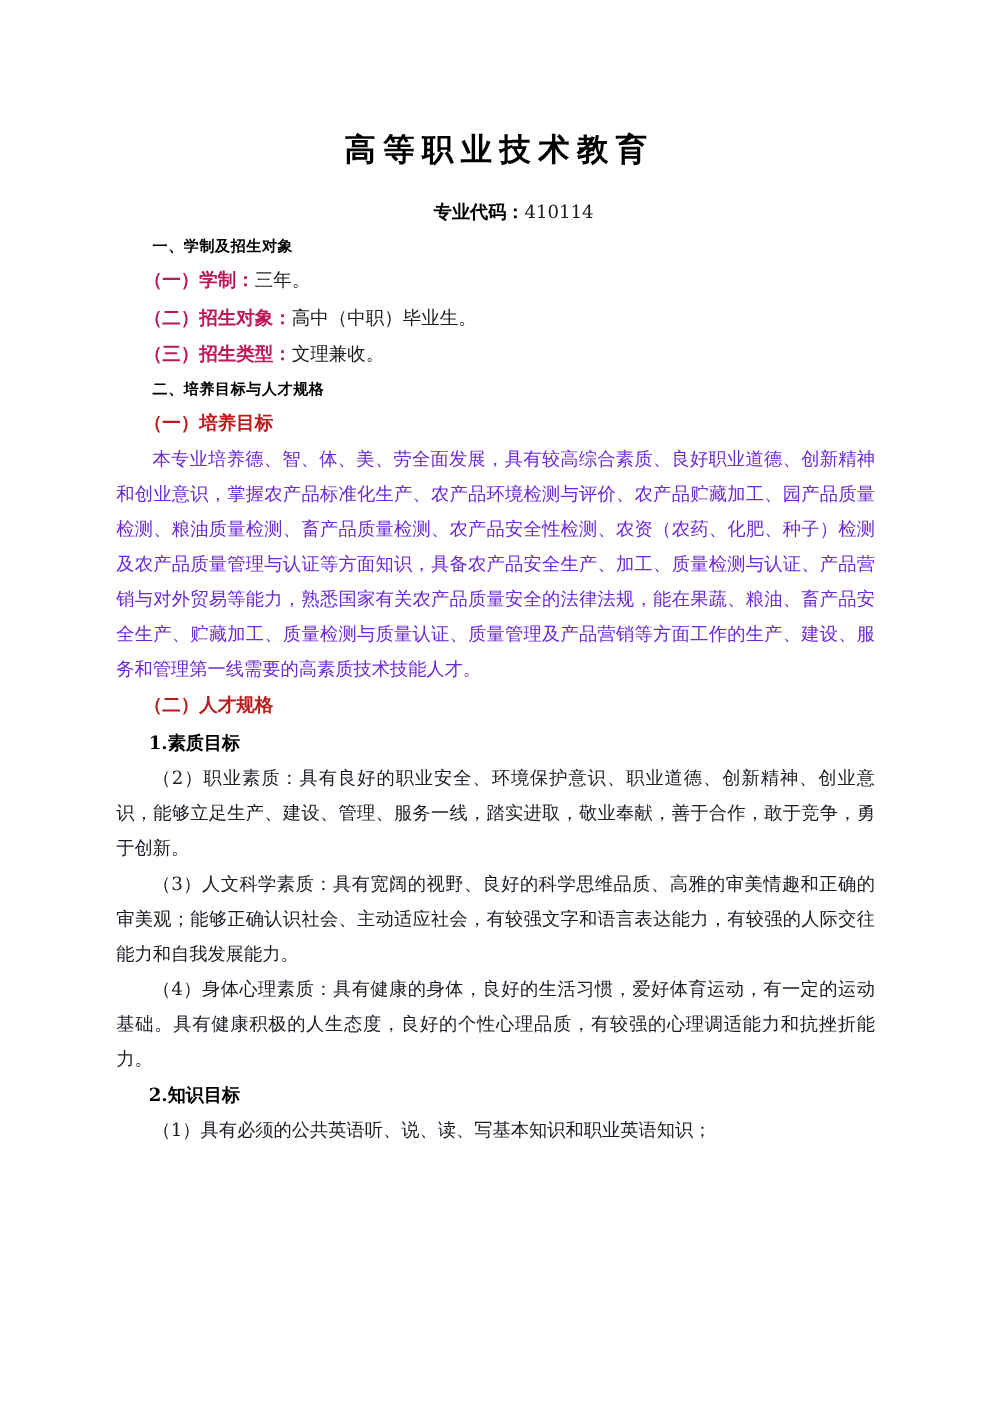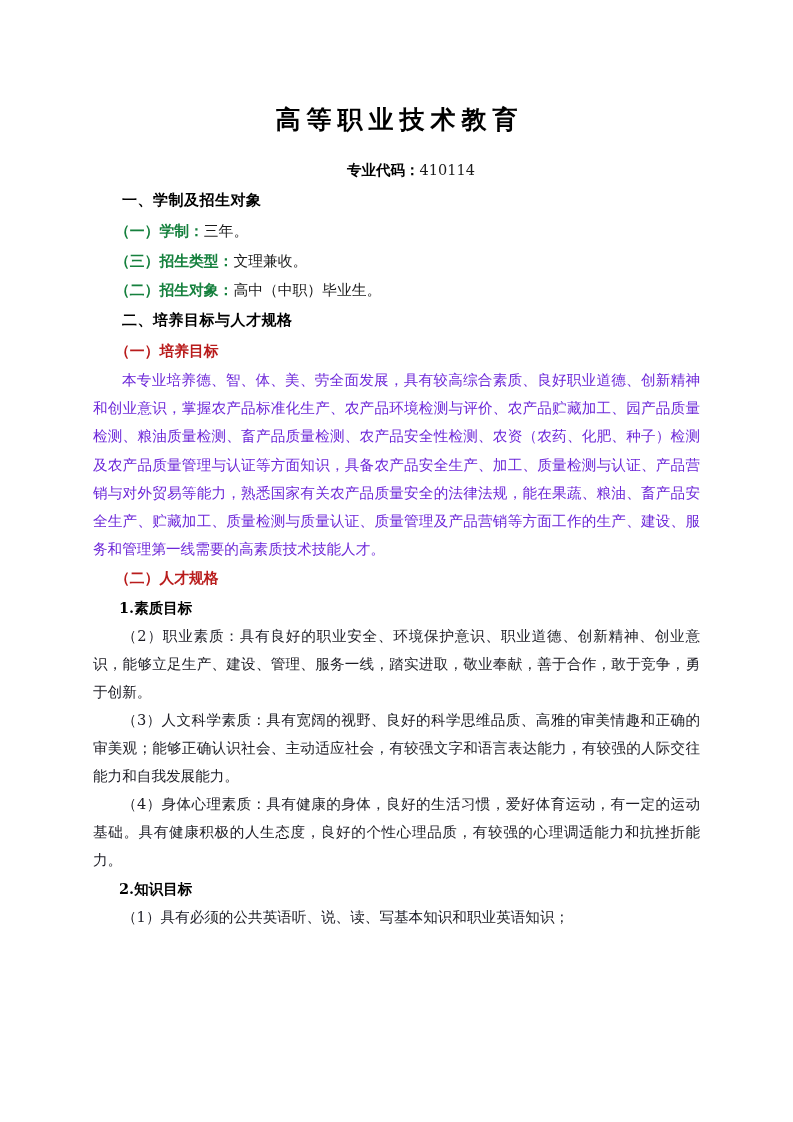--- a/index.html
+++ b/index.html
@@ -60,21 +60,21 @@
     padding-left: 29px;
     color: #1a1a1a;
     text-align: center;
   }
   .code-line .lbl {
     font-weight: bold;
     color: #000000;
   }
 
   .h2 {
-    font-size: 15px;
+    font-size: 12px;
     font-weight: bold;
     line-height: 2.07;
     margin: 0;
     padding-left: 29px;
     letter-spacing: 0.5px;
     color: #000000;
   }
 
   .h3 {
     font-size: 14.8px;
@@ -96,21 +96,21 @@
 
   .kv-line {
     font-size: 14.8px;
     line-height: 2.0;
     margin: 0;
     padding-left: 22px;
     color: #1a1a1a;
   }
   .kv-line .lbl {
     font-weight: bold;
-    color: #15803d;
+    color: #be185d;
   }
 
   .para {
     font-size: 14.6px;
     line-height: 1.92;
     margin: 0;
     text-indent: 29px;
     text-align: justify;
     text-justify: inter-ideograph;
     color: #6d28d9;
@@ -146,25 +146,25 @@
       <span class="lbl">专业代码：</span><span>410114</span>
     </p>
 
     <p class="h2">一、学制及招生对象</p>
 
     <p class="kv-line">
       <span class="lbl">（一）学制：</span><span>三年。</span>
     </p>
 
     <p class="kv-line">
-      <span class="lbl">（三）招生类型：</span><span>文理兼收。</span>
+      <span class="lbl">（二）招生对象：</span><span>高中（中职）毕业生。</span>
     </p>
 
     <p class="kv-line">
-      <span class="lbl">（二）招生对象：</span><span>高中（中职）毕业生。</span>
+      <span class="lbl">（三）招生类型：</span><span>文理兼收。</span>
     </p>
 
     <p class="h2">二、培养目标与人才规格</p>
 
     <p class="h3">（一）培养目标</p>
 
     <p class="para">本专业培养德、智、体、美、劳全面发展，具有较高综合素质、良好职业道德、创新精神和创业意识，掌握农产品标准化生产、农产品环境检测与评价、农产品贮藏加工、园产品质量检测、粮油质量检测、畜产品质量检测、农产品安全性检测、农资（农药、化肥、种子）检测及农产品质量管理与认证等方面知识，具备农产品安全生产、加工、质量检测与认证、产品营销与对外贸易等能力，熟悉国家有关农产品质量安全的法律法规，能在果蔬、粮油、畜产品安全生产、贮藏加工、质量检测与质量认证、质量管理及产品营销等方面工作的生产、建设、服务和管理第一线需要的高素质技术技能人才。</p>
 
     <p class="h3">（二）人才规格</p>
 

